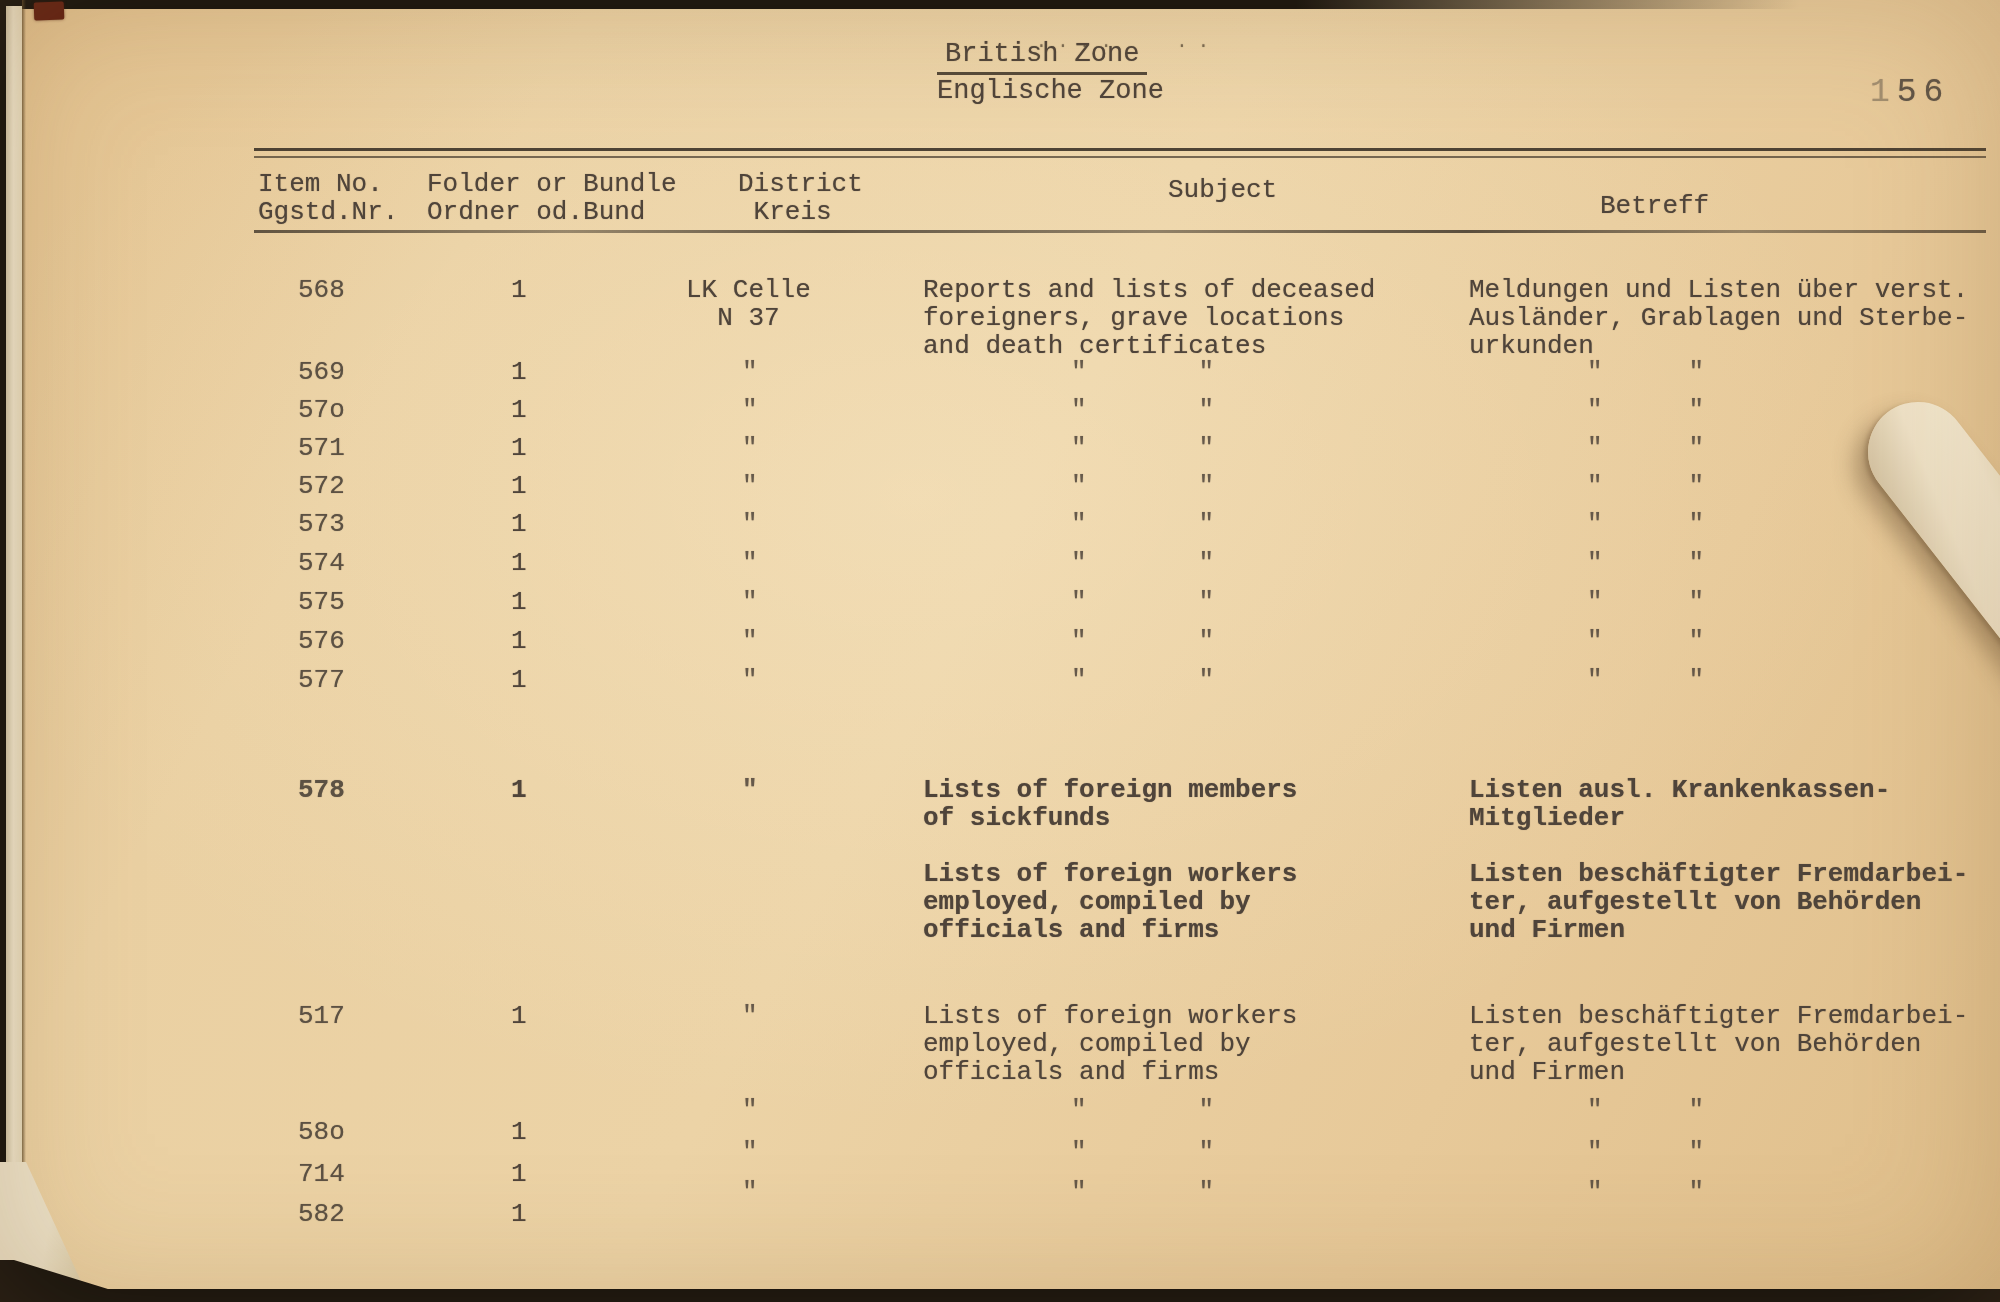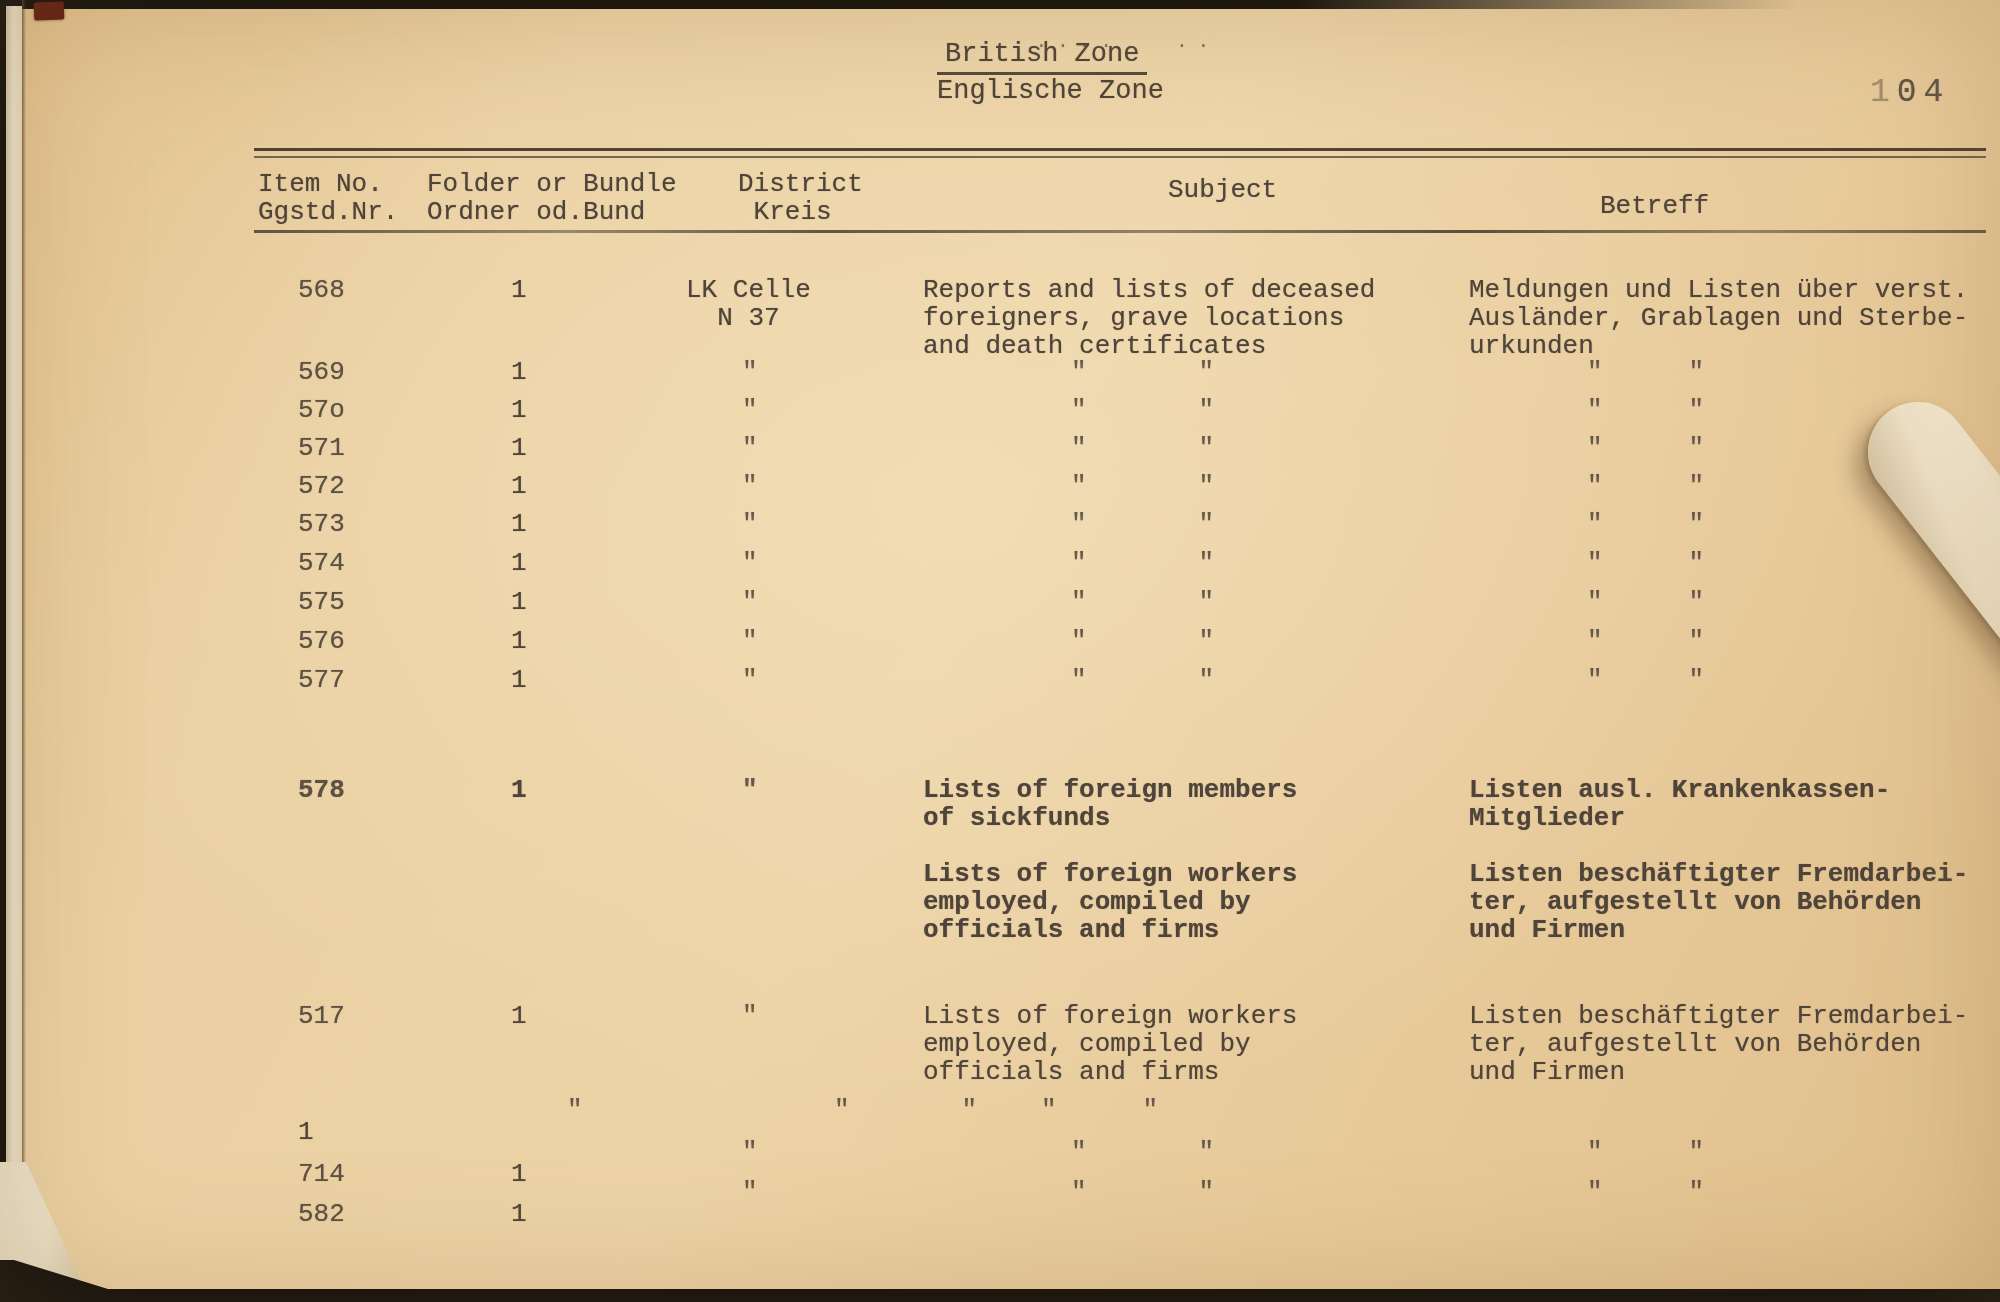--- a/index.html
+++ b/index.html
@@ -98,21 +98,21 @@
   <div class="curl-black"></div>
   <div class="edge-bottom"></div>
   <div class="stamp"></div>
   <div class="knife"></div>
 
   <div class="dots pre ink">. . . .      . .</div>
   <div class="title ink">
     <span class="t-en">British Zone</span>
     <span class="t-de">Englische Zone</span>
   </div>
-  <div class="page-num">104</div>
+  <div class="page-num">156</div>
 
   <div class="rule rule-a1"></div>
   <div class="rule rule-a2"></div>
   <div class="rule rule-b"></div>
 
   <div class="colhead pre ink h-item">Item No.
 Ggstd.Nr.</div>
   <div class="colhead pre ink h-folder">Folder or Bundle
 Ordner od.Bund</div>
   <div class="colhead pre ink h-district">District
@@ -223,20 +223,21 @@
     <div class="cell c-district"><span class="ditto dt">"</span></div>
     <div class="cell c-subject">Lists of foreign workers
 employed, compiled by
 officials and firms</div>
     <div class="cell c-betreff">Listen beschäftigter Fremdarbei-
 ter, aufgestellt von Behörden
 und Firmen</div>
   </div>
 
   <div class="row r580 drop ink">
+    <div class="cell c-item">58o</div>
     <div class="cell c-folder">1</div>
     <div class="cell c-district"><span class="ditto dt">"</span></div>
     <div class="cell c-subject"><span class="dittos"><span class="dt">"</span><span class="dt">"</span></span></div>
     <div class="cell c-betreff"><span class="dittos"><span class="dt">"</span><span class="dt">"</span></span></div>
   </div>
   <div class="row r581 drop ink">
     <div class="cell c-item">714</div>
     <div class="cell c-folder">1</div>
     <div class="cell c-district"><span class="ditto dt">"</span></div>
     <div class="cell c-subject"><span class="dittos"><span class="dt">"</span><span class="dt">"</span></span></div>

